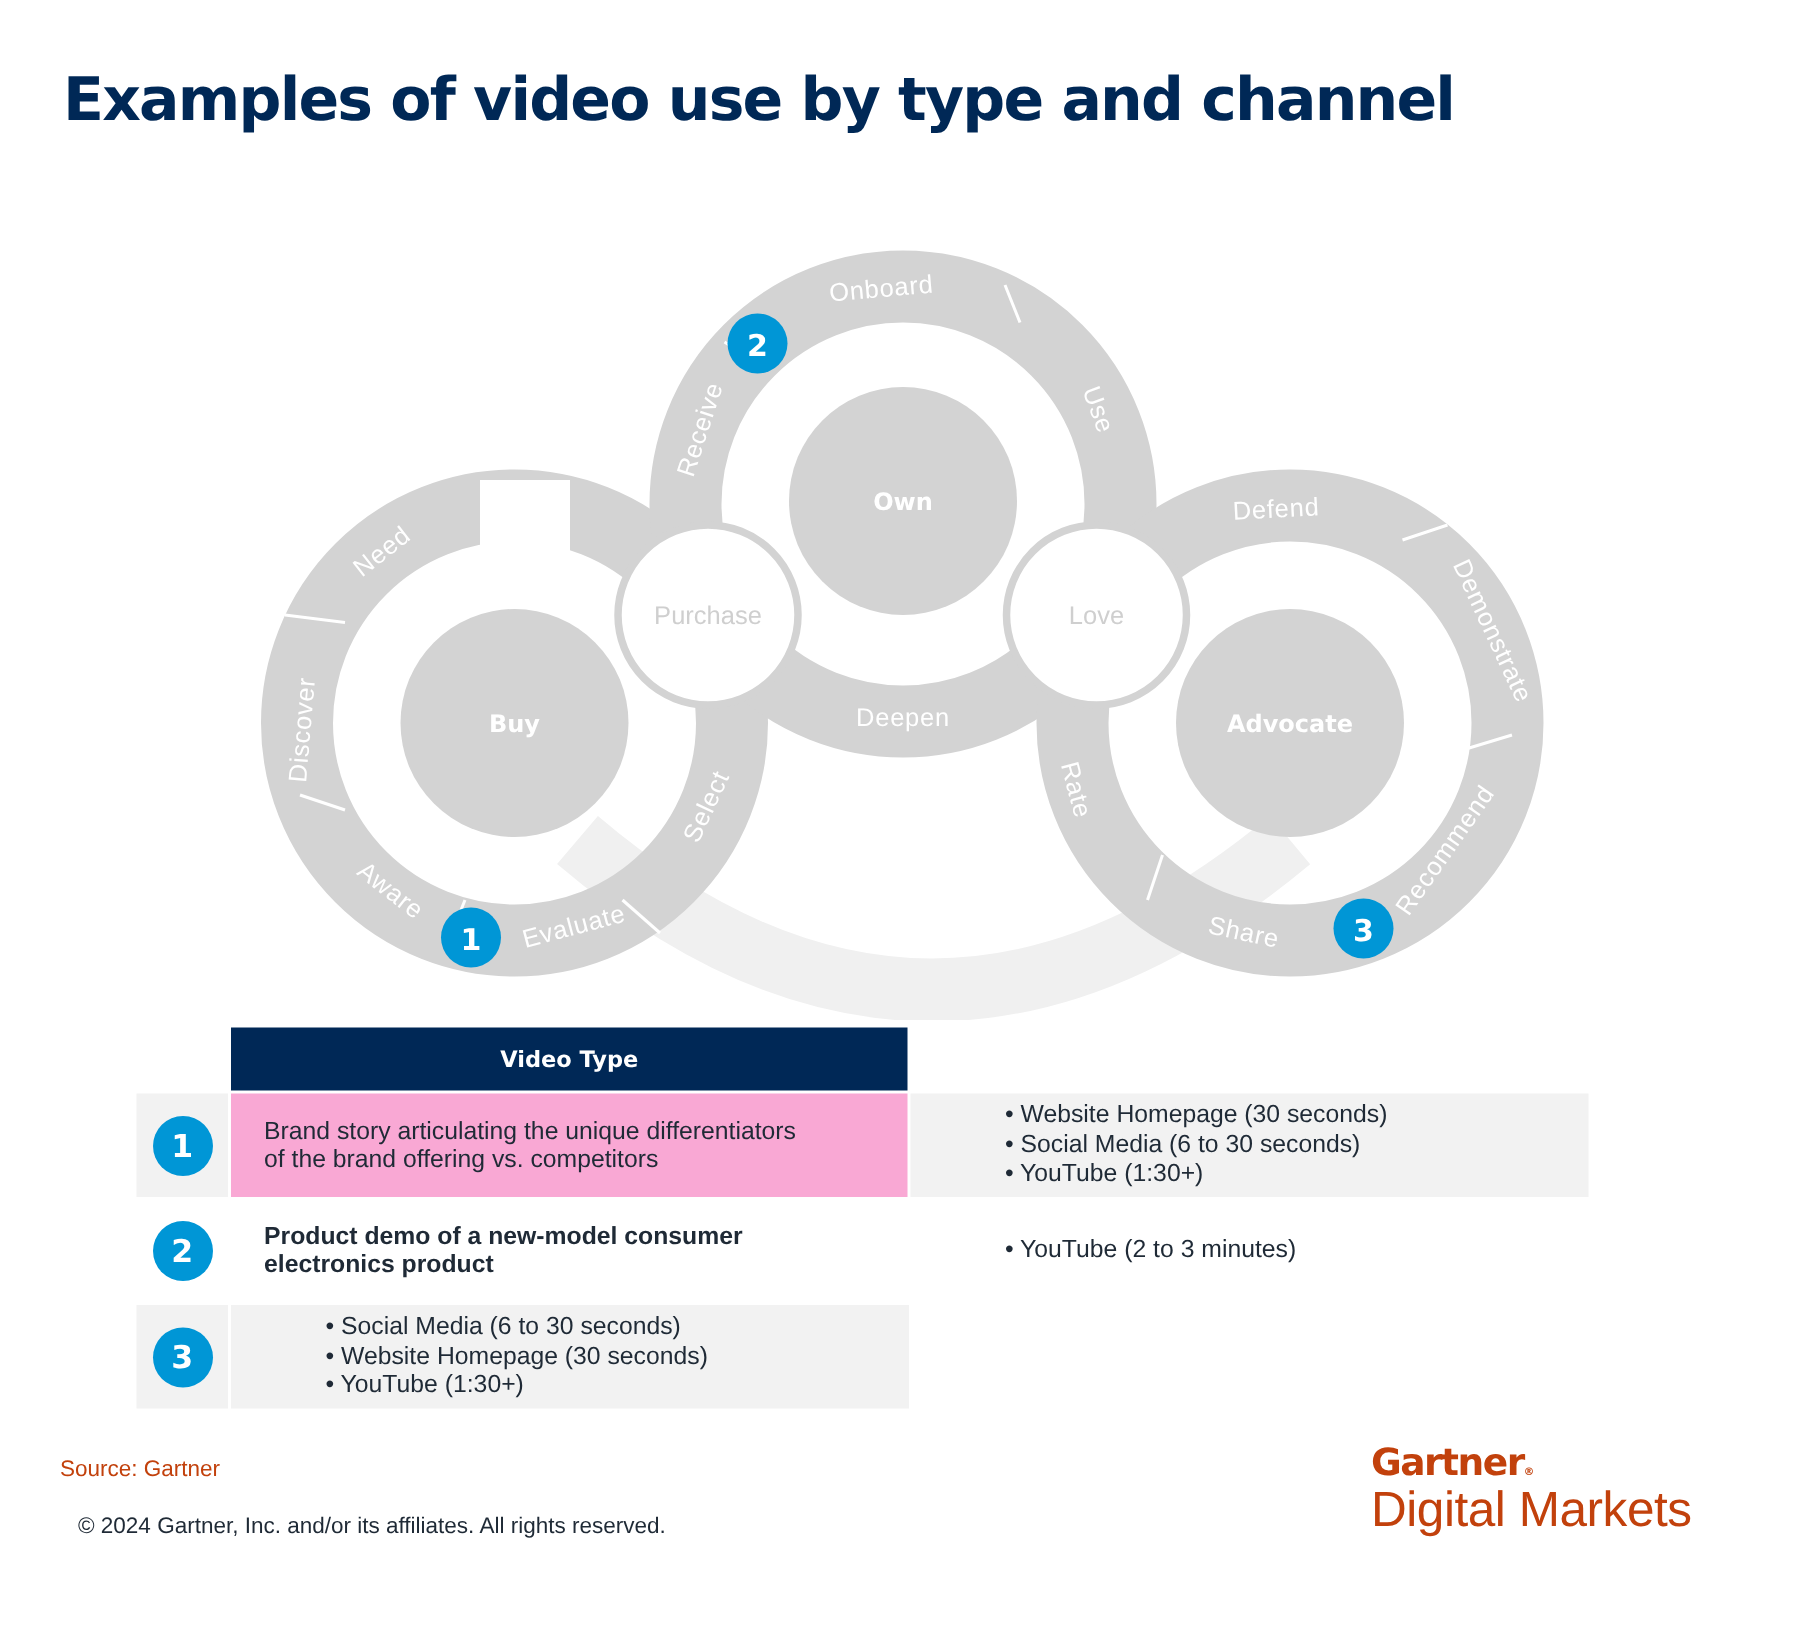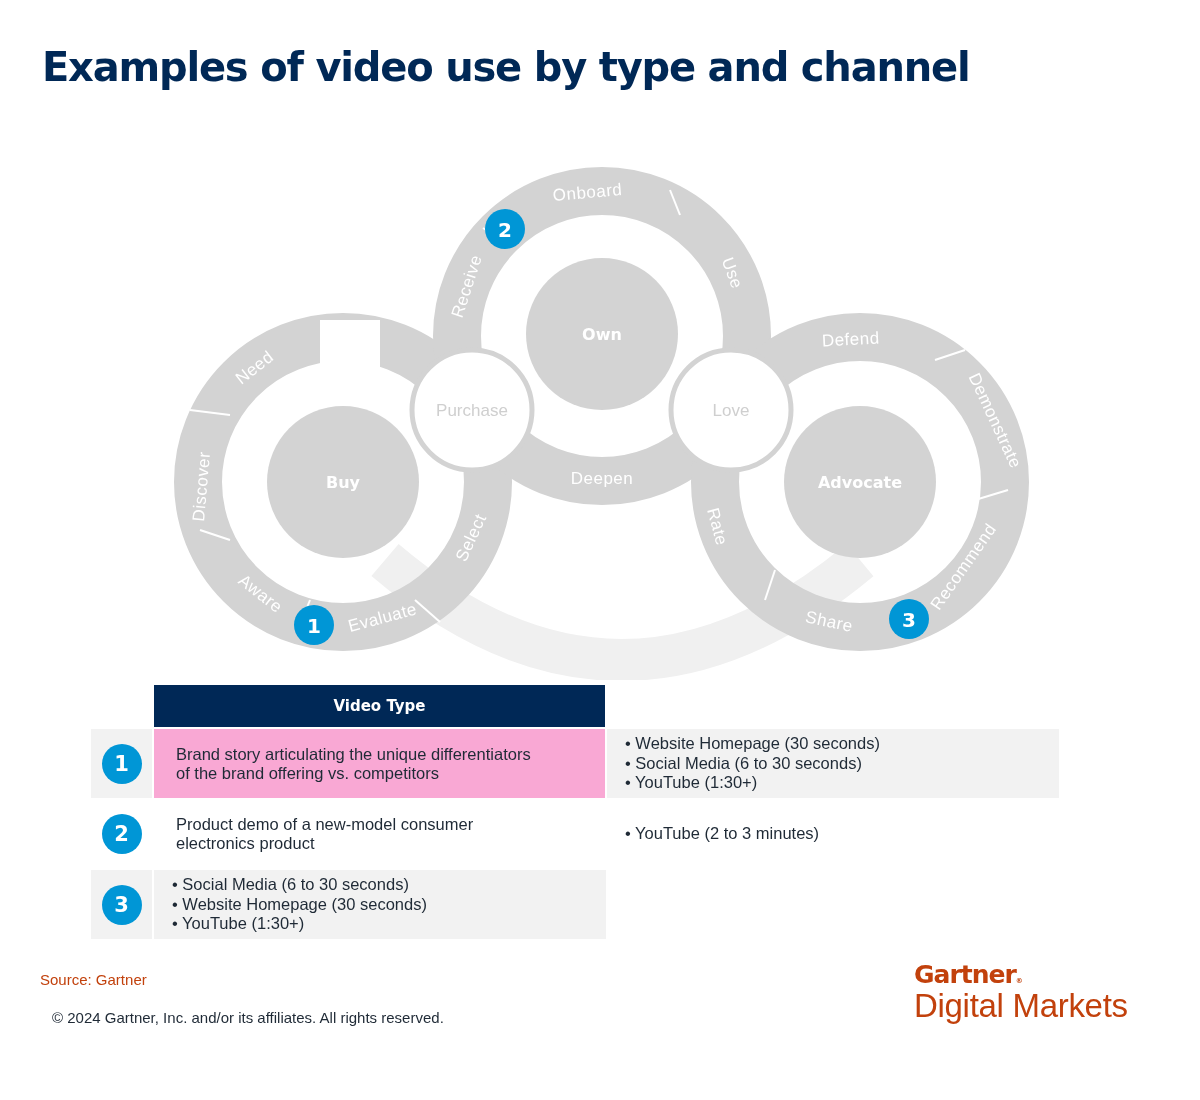--- a/index.html
+++ b/index.html
@@ -27,21 +27,21 @@
   .trow.r2 { height: 68px; }
   .cell-num { width: 61px; margin-right: 2px; display: flex; align-items: center; justify-content: center; background: #f2f2f2; }
   .cell-type { width: 451px; margin-right: 2px; display: flex; align-items: center; padding-left: 22px; box-sizing: border-box;
                font-size: 16.5px; line-height: 19px; background: #f9a8d4; }
   .cell-chan { width: 452px; display: flex; flex-direction: column; justify-content: center; padding-left: 18px; box-sizing: border-box;
                font-size: 16.5px; line-height: 19.5px; background: #f2f2f2; }
   .trow.r2 .cell-num, .trow.r2 .cell-type, .trow.r2 .cell-chan { background: #ffffff; }
   .num-badge { width: 40px; height: 40px; border-radius: 50%; background: #0096d6; color: #fff;
                font-family: "DejaVu Sans", sans-serif; font-weight: bold; font-size: 21px;
                display: flex; align-items: center; justify-content: center; }
-  .chan-item { white-space: nowrap; }
+  .chan-item { white-space: nowrap; margin-left: 45px; }
 
   .source { position: absolute; left: 40px; top: 971px; font-size: 15px; color: #c2410c; }
   .copyright { position: absolute; left: 52px; top: 1009px; font-size: 15px; color: #1f2a36; }
   .logo { position: absolute; left: 914px; top: 960px; color: #c2410c; }
   .logo-top { font-family: "DejaVu Sans", sans-serif; font-weight: bold; font-size: 25px; letter-spacing: -1px; }
   .logo-reg { font-size: 7px; vertical-align: baseline; }
   .logo-bottom { font-family: "Liberation Sans", sans-serif; font-size: 33px; margin-top: -2px; letter-spacing: -0.3px; }
 </style>
 </head>
 <body>
@@ -139,21 +139,21 @@
       <div class="chan-item">• Website Homepage (30 seconds)</div>
       <div class="chan-item">• Social Media (6 to 30 seconds)</div>
       <div class="chan-item">• YouTube (1:30+)</div>
     </div>
   </div>
 
   <div class="trow r2">
     <div class="cell-num">
       <div class="num-badge">2</div>
     </div>
-    <div class="cell-type" style="padding-right:100px;">Product demo of a new-model consumer electronics product</div>
+    <div class="cell-type" style="padding-right:100px;font-weight:bold;">Product demo of a new-model consumer electronics product</div>
     <div class="cell-chan">
       <div class="chan-item">• YouTube (2 to 3 minutes)</div>
     </div>
   </div>
 
   <div class="trow r3">
     <div class="cell-num">
       <div class="num-badge">3</div>
     </div>
     <div class="cell-chan">

